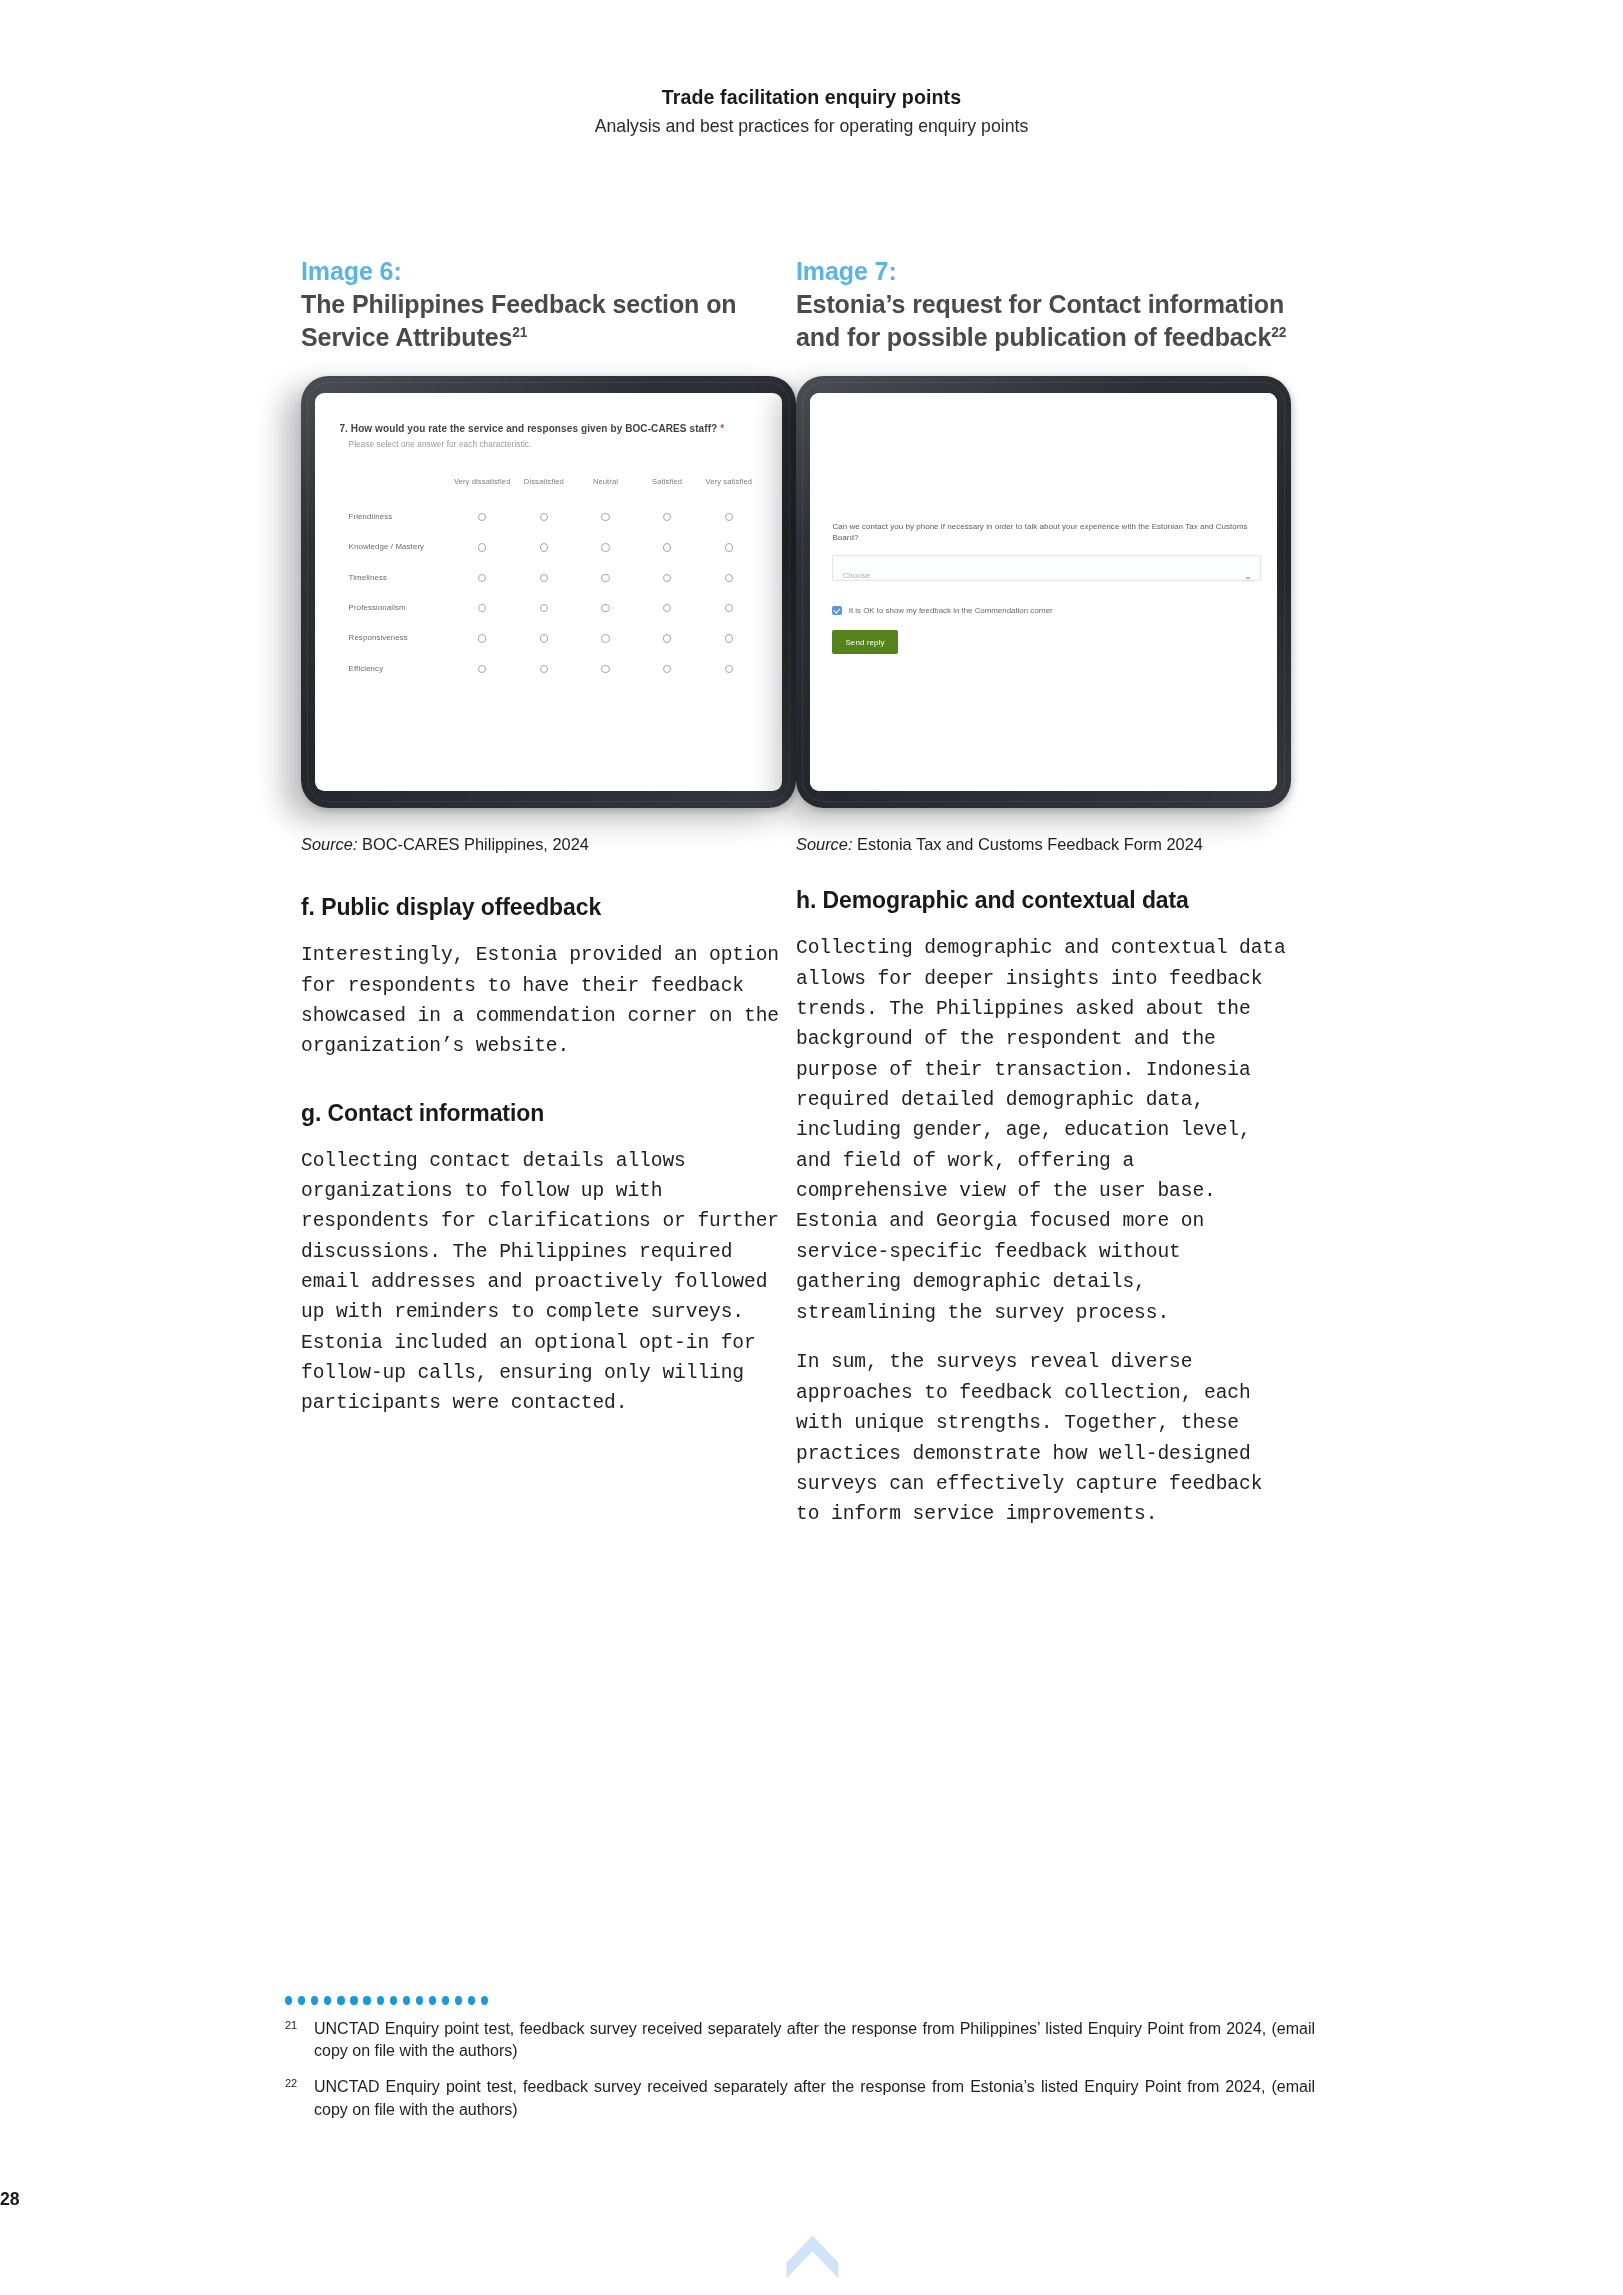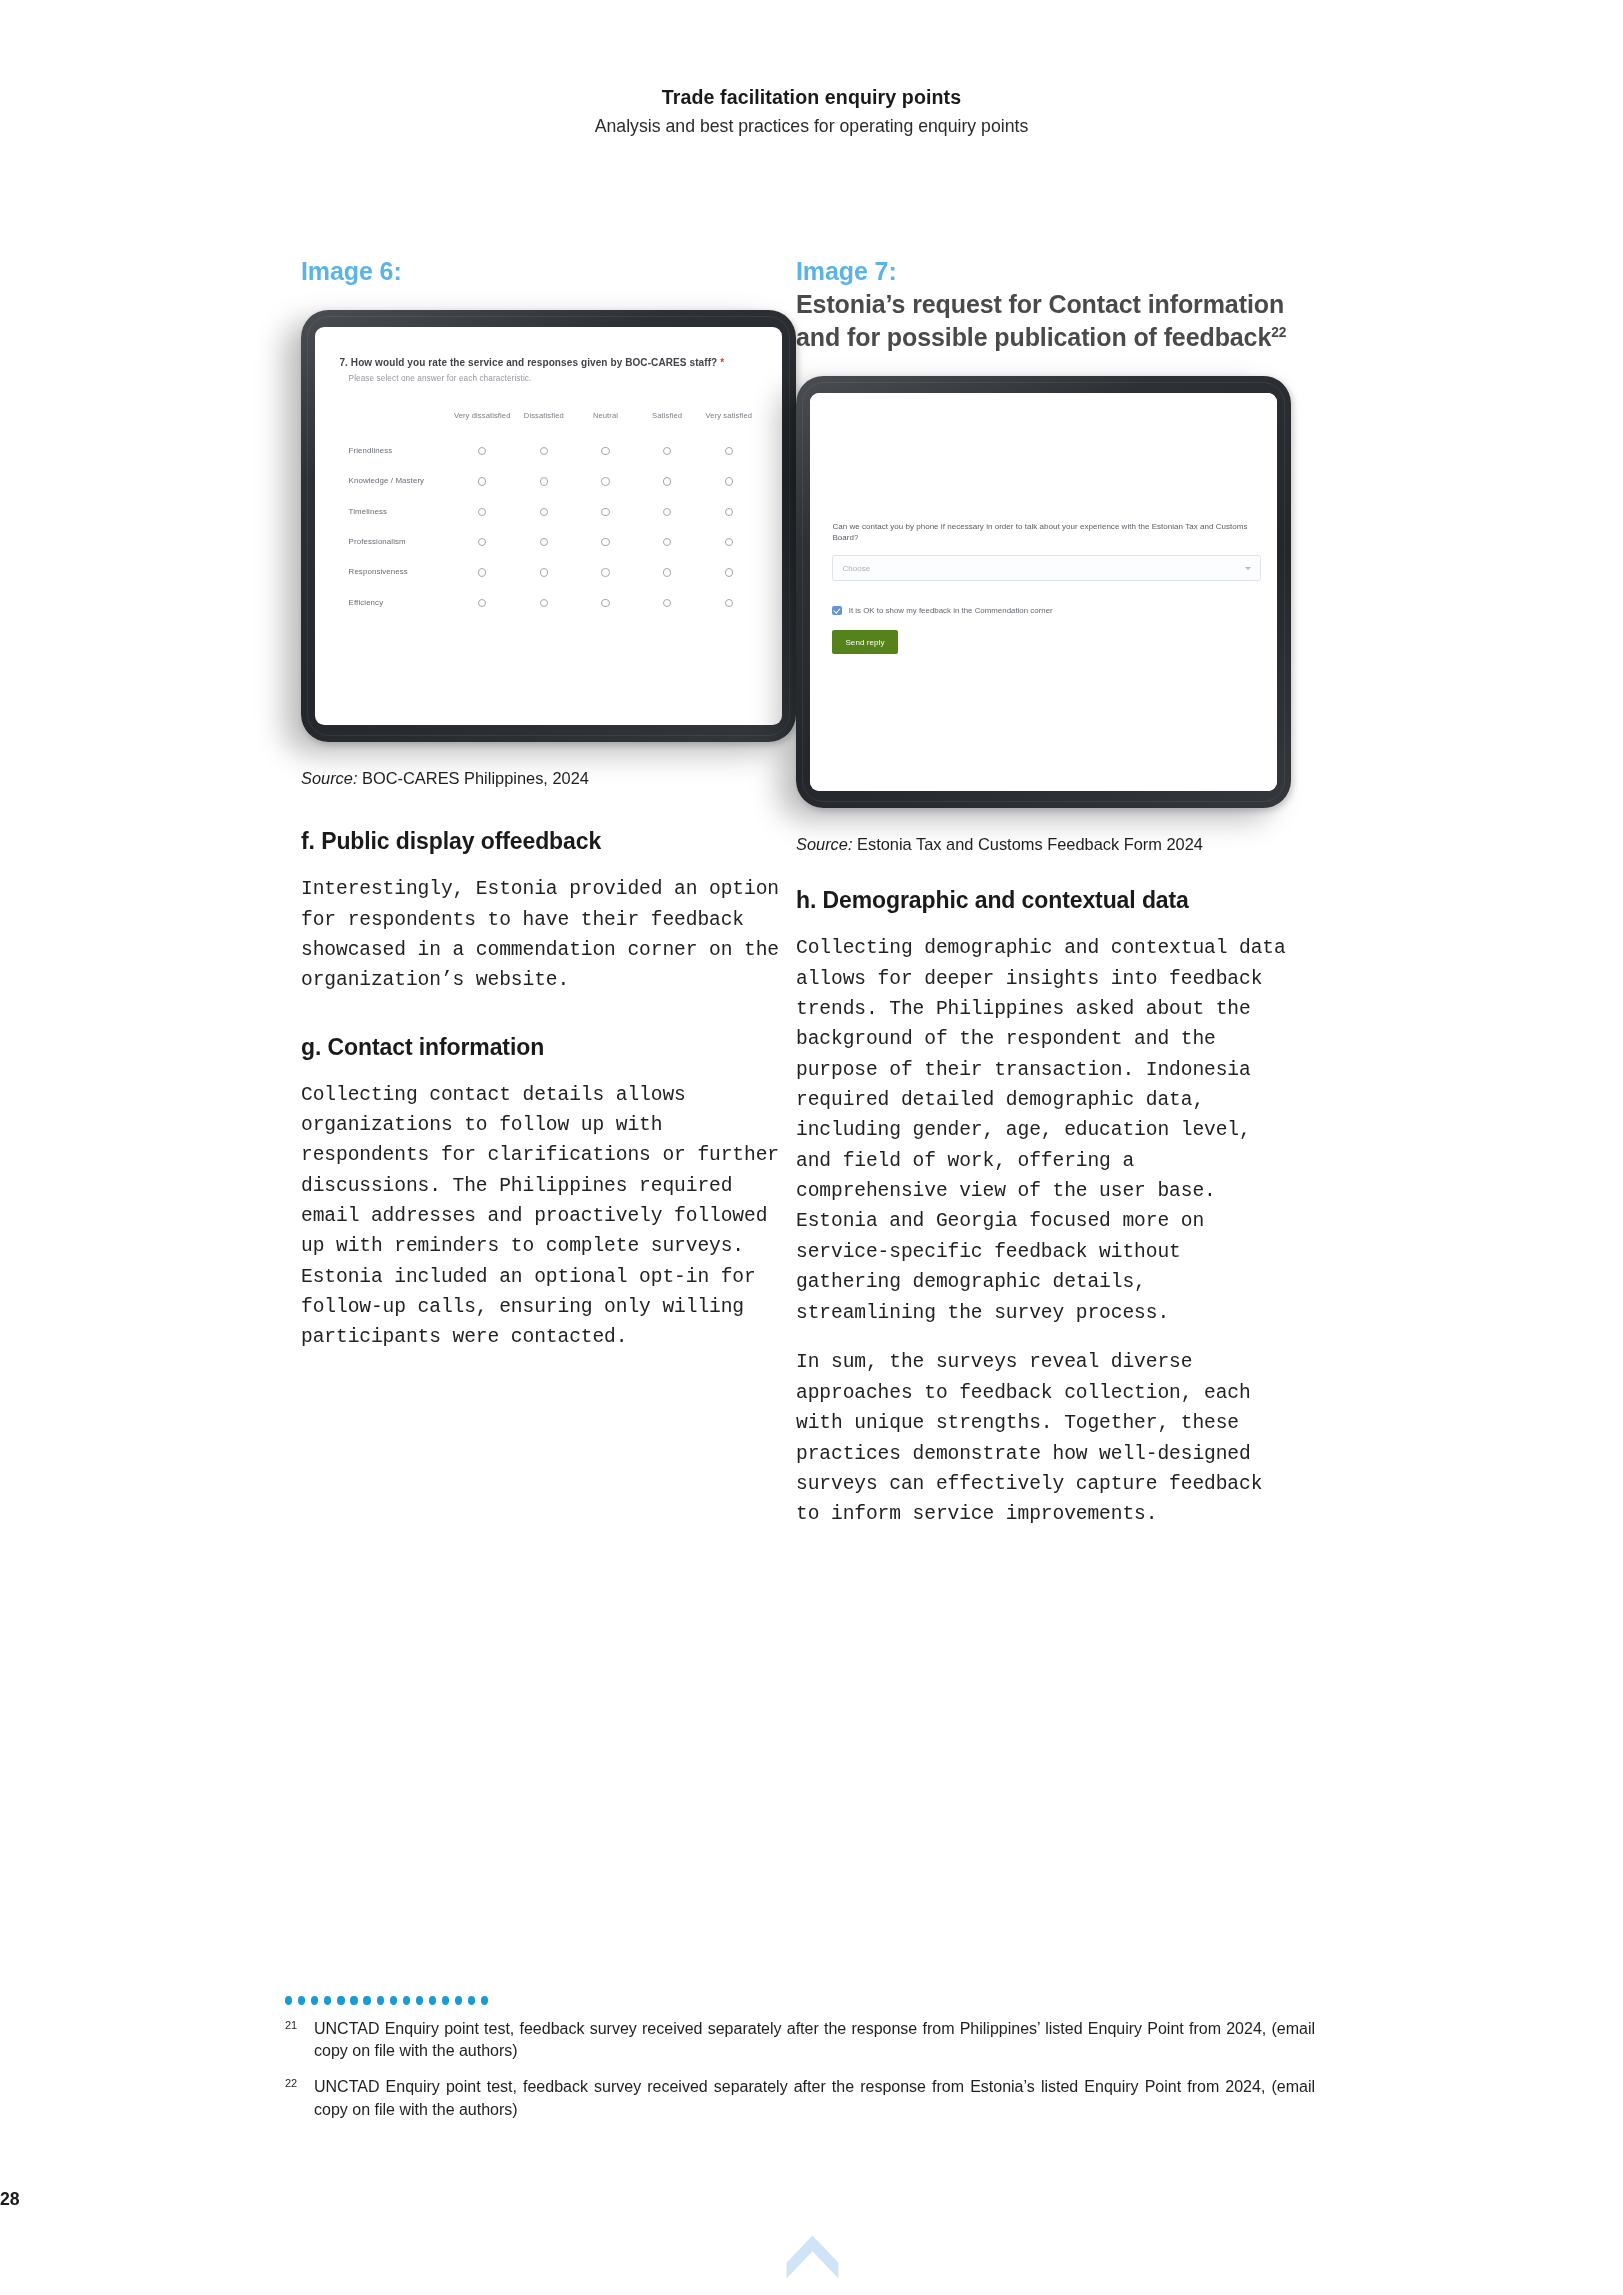--- a/index.html
+++ b/index.html
@@ -187,21 +187,21 @@
     letter-spacing: 0.03px;
     line-height: 1.4;
   }
   .ee-select {
     margin-top: 11.8px;
     height: 26px;
     border: 0.7px solid #dfe3e8;
     border-radius: 2.6px;
     background: #fcfdfe;
     display: flex;
-    align-items: center;
+    align-items: flex-end;
     padding: 0 9.2px;
     box-sizing: border-box;
     justify-content: space-between;
   }
   .ee-select .ph {
     font-size: 8px;
     color: #a7adb6;
   }
   .ee-caret {
     width: 0; height: 0;
@@ -342,20 +342,21 @@
     <div class="runhead-title">Trade facilitation enquiry points</div>
     <div class="runhead-sub">Analysis and best practices for operating enquiry points</div>
   </div>
 
   <div class="cols">
 
     <div class="col">
 
       <div>
         <div class="fig-label">Image 6:</div>
+        <div class="fig-title"><span>The Philippines Feedback section on Service Attributes</span><sup>21</sup></div>
       </div>
 
       <div class="tablet-wrap">
         <div class="tablet">
           <div class="tablet-screen">
             <div class="ph-form">
               <div class="ph-q"><span>7. How would you rate the service and responses given by BOC-CARES staff?</span> <span class="req">*</span></div>
               <div class="ph-hint">Please select one answer for each characteristic.</div>
 
               <table class="ph-matrix">

